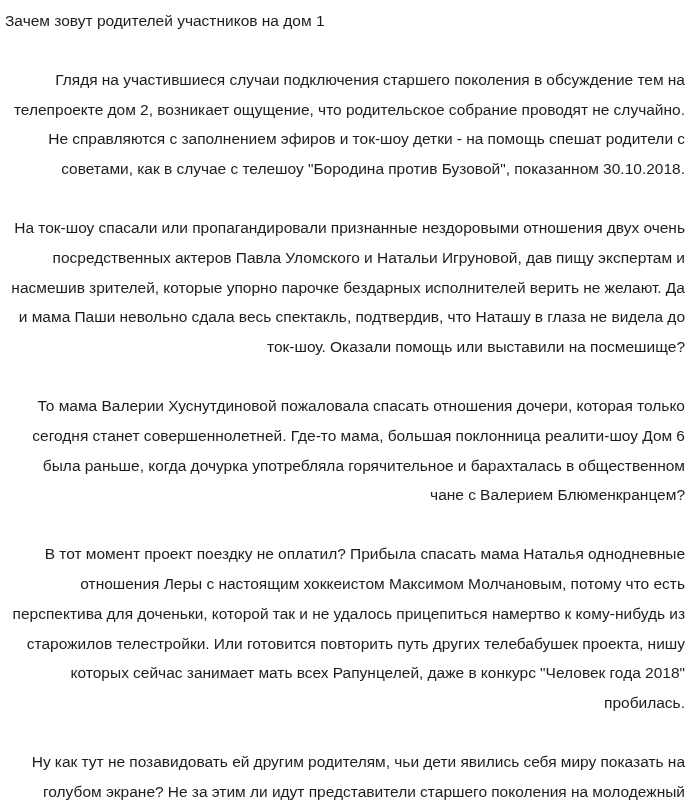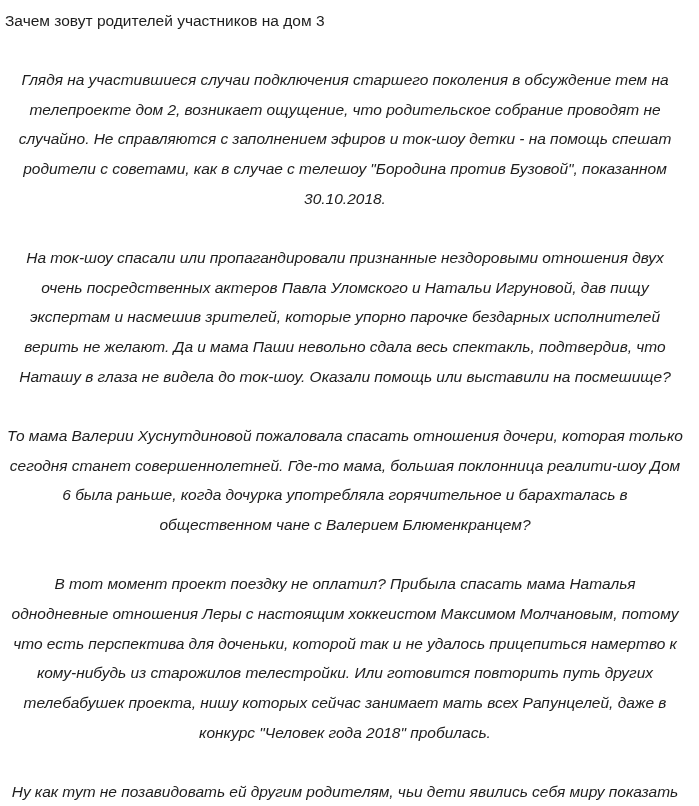--- a/index.html
+++ b/index.html
@@ -25,34 +25,33 @@
   }
   .article-title {
     margin: 0 0 29px 0;
     font-size: 15.5px;
     font-weight: normal;
     line-height: 29.8px;
     color: #1d1d1d;
   }
   .para {
     margin: 0 0 29px 0;
-    text-align: center;
+    text-align: right;
     word-spacing: -0.1px;
-    font-style: italic;
   }
   .para.tight {
     margin-bottom: 0;
   }
 </style>
 </head>
 <body>
 
 <article class="article">
 
-  <h1 class="article-title">Зачем зовут родителей участников на дом 3</h1>
+  <h1 class="article-title">Зачем зовут родителей участников на дом 1</h1>
 
   <p class="para">Глядя на участившиеся случаи подключения старшего поколения в обсуждение тем на телепроекте дом 2, возникает ощущение, что родительское собрание проводят не случайно. Не справляются с заполнением эфиров и ток-шоу детки - на помощь спешат родители с советами, как в случае с телешоу "Бородина против Бузовой", показанном 30.10.2018.</p>
 
   <p class="para">На ток-шоу спасали или пропагандировали признанные нездоровыми отношения двух очень посредственных актеров Павла Уломского и Натальи Игруновой, дав пищу экспертам и насмешив зрителей, которые упорно парочке бездарных исполнителей верить не желают. Да и мама Паши невольно сдала весь спектакль, подтвердив, что Наташу в глаза не видела до ток-шоу. Оказали помощь или выставили на посмешище?</p>
 
   <p class="para">То мама Валерии Хуснутдиновой пожаловала спасать отношения дочери, которая только сегодня станет совершеннолетней. Где-то мама, большая поклонница реалити-шоу Дом 6 была раньше, когда дочурка употребляла горячительное и барахталась в общественном чане с Валерием Блюменкранцем?</p>
 
   <p class="para">В тот момент проект поездку не оплатил? Прибыла спасать мама Наталья однодневные отношения Леры с настоящим хоккеистом Максимом Молчановым, потому что есть перспектива для доченьки, которой так и не удалось прицепиться намертво к кому-нибудь из старожилов телестройки. Или готовится повторить путь других телебабушек проекта, нишу которых сейчас занимает мать всех Рапунцелей, даже в конкурс "Человек года 2018" пробилась.</p>
 
   <p class="para tight">Ну как тут не позавидовать ей другим родителям, чьи дети явились себя миру показать на голубом экране? Не за этим ли идут представители старшего поколения на молодежный проект, ведь плоды их воспитания видим каждый день в эфирах?</p>

